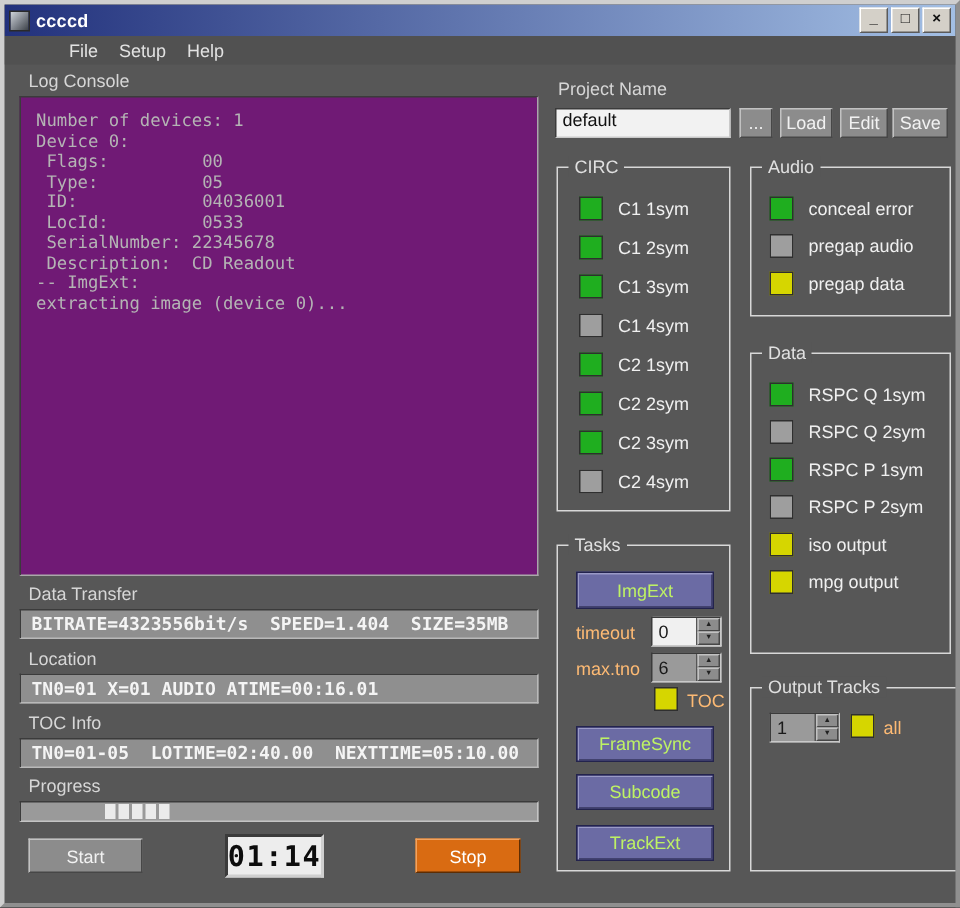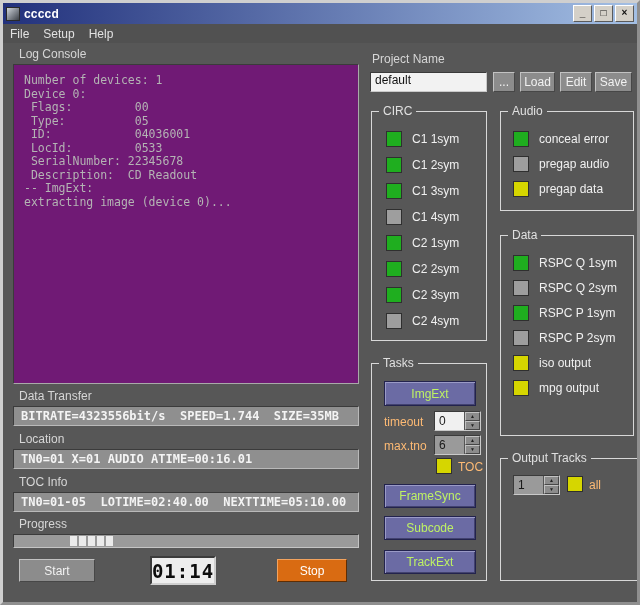--- a/index.html
+++ b/index.html
@@ -90,21 +90,21 @@
     <div class="app-icon"></div>
     <span class="title-text">ccccd</span>
     <div class="win-btns">
       <div class="win-btn">_</div>
       <div class="win-btn">□</div>
       <div class="win-btn">×</div>
     </div>
   </div>
 
   <div class="menubar">
-    <div style="display:flex;gap:14px;">
+    <div style="display:flex;gap:14px;margin-left:36px;">
 
         <span class="menu-item">File</span>
 
         <span class="menu-item">Setup</span>
 
         <span class="menu-item">Help</span>
       </div>
   </div>
 
   <div class="lbl" style="left:16px;top:44px;">Log Console</div>
@@ -116,21 +116,21 @@
  ID:            04036001
  LocId:         0533
  SerialNumber: 22345678
  Description:  CD Readout
 -- ImgExt:
 extracting image (device 0)...</pre>
   </div>
 
   <div class="lbl" style="left:16px;top:386px;">Data Transfer</div>
   <div class="field" style="top:403px;">
-    <span>BITRATE=4323556bit/s  SPEED=1.744  SIZE=35MB</span>
+    <span>BITRATE=4323556bit/s  SPEED=1.404  SIZE=35MB</span>
   </div>
 
   <div class="lbl" style="left:16px;top:429px;">Location</div>
   <div class="field" style="top:446px;">
     <span>TN0=01 X=01 AUDIO ATIME=00:16.01</span>
   </div>
 
   <div class="lbl" style="left:16px;top:472px;">TOC Info</div>
   <div class="field" style="top:489px;">
     <span>TN0=01-05  LOTIME=02:40.00  NEXTTIME=05:10.00</span>

